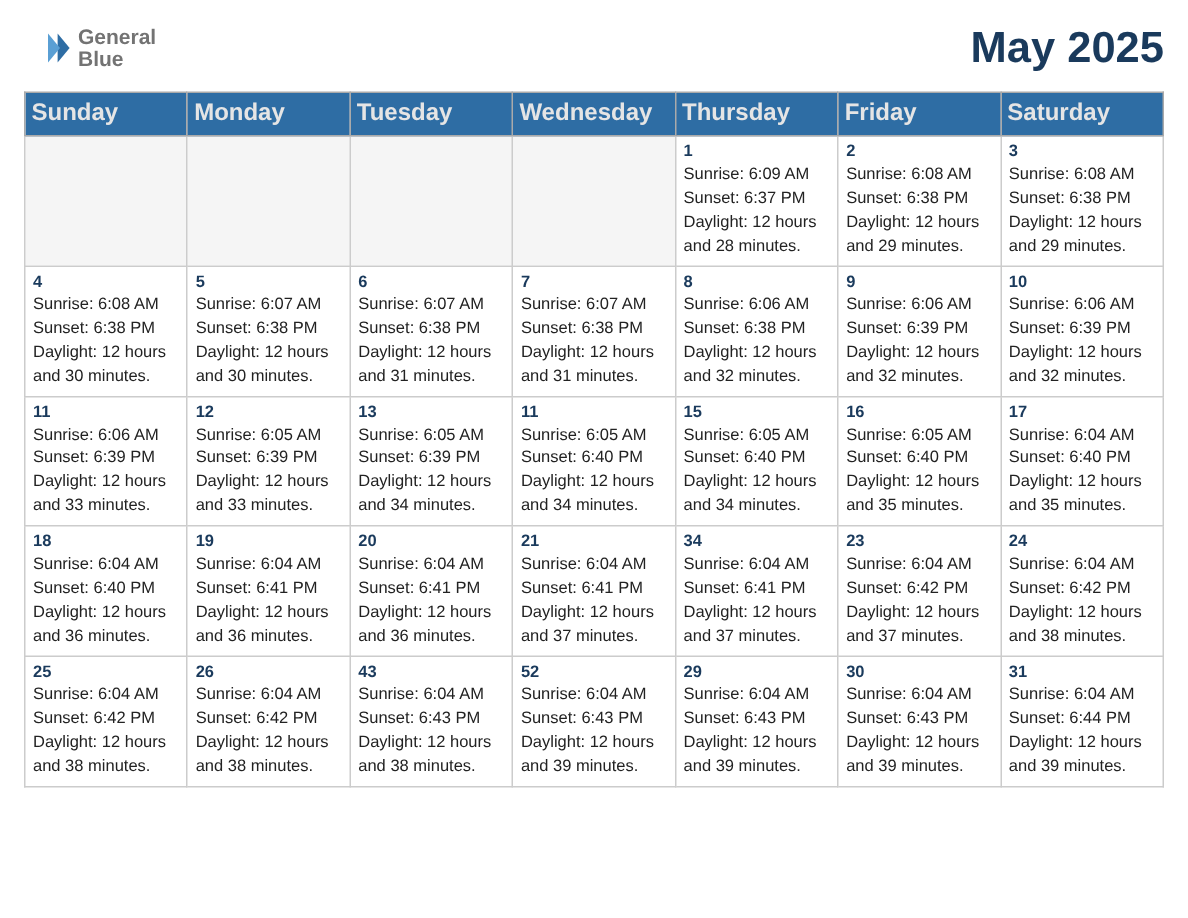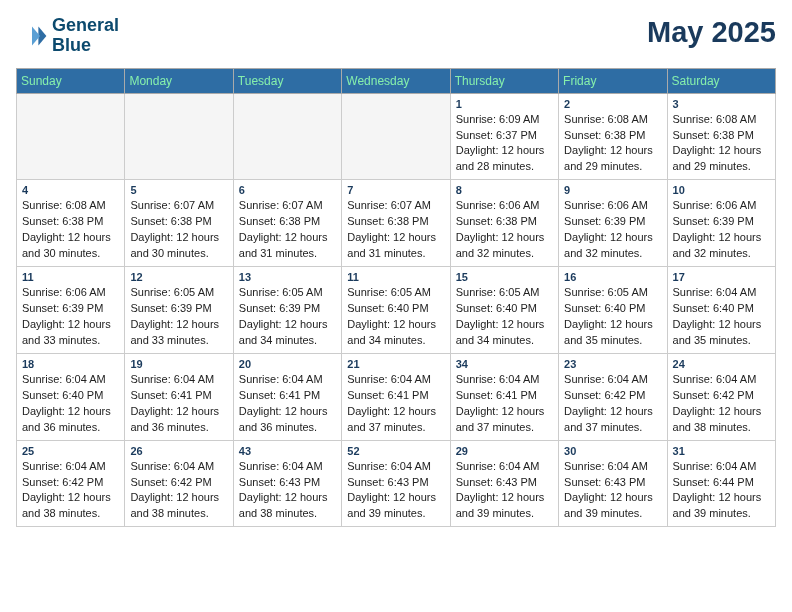--- a/index.html
+++ b/index.html
@@ -15,23 +15,23 @@
       justify-content: space-between;
       align-items: flex-start;
       margin-bottom: 12px;
     }
     .logo {
       display: flex;
       align-items: center;
       gap: 4px;
     }
     .logo-text {
-      font-size: 18px;
-      font-weight: bold;
-      color: #0c4a6e;
+      font-size: 14px;
+      font-weight: bold;
+      color: #737373;
       line-height: 1.1;
     }
     .logo-icon {
       width: 32px;
       height: 32px;
     }
     .title-block {
       text-align: right;
     }
     .main-title {
@@ -43,23 +43,23 @@
       font-size: 14px;
       color: #333;
     }
     .calendar {
       width: 100%;
       border-collapse: collapse;
       table-layout: fixed;
     }
     .calendar thead tr th {
       background: #2e6da4;
-      color: #86efac;
-      font-size: 12px;
-      font-weight: normal;
+      color: #e5e5e5;
+      font-size: 16px;
+      font-weight: bold;
       padding: 5px 4px;
       text-align: left;
       border: 1px solid #aaa;
     }
     .calendar tbody tr td {
       border: 1px solid #ccc;
       vertical-align: top;
       padding: 4px 5px;
       font-size: 9.5px;
       color: #222;

